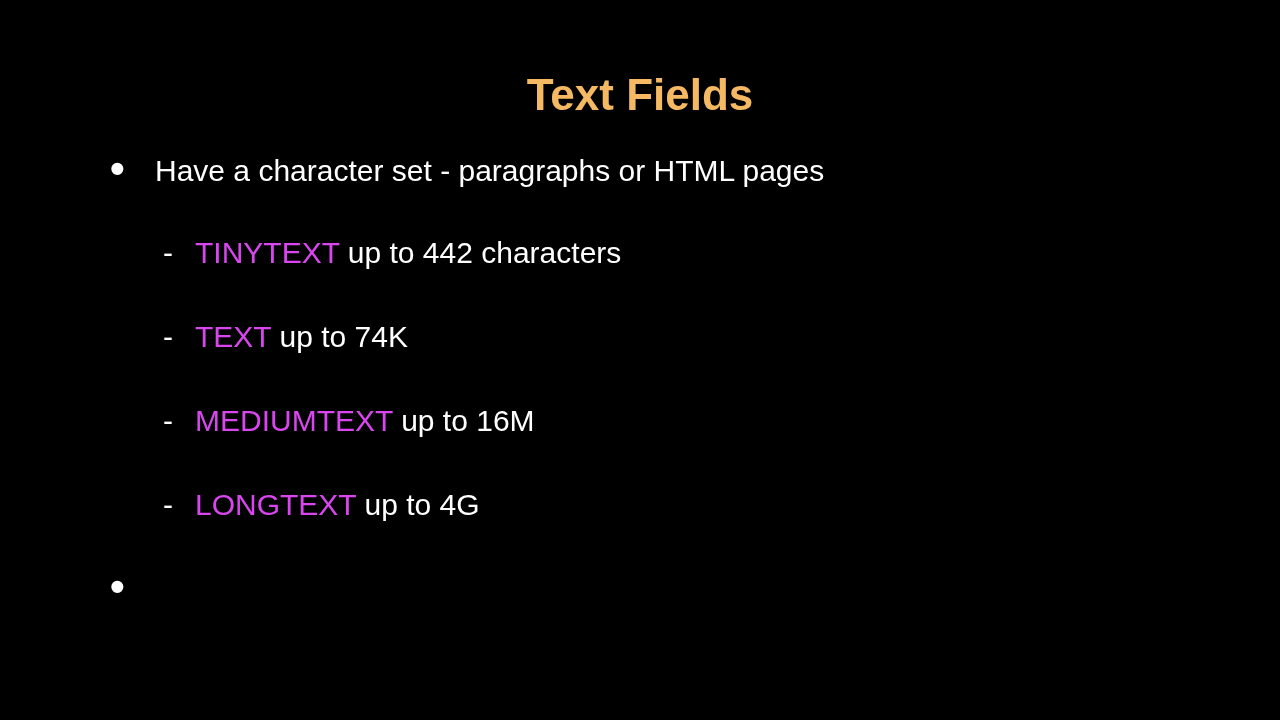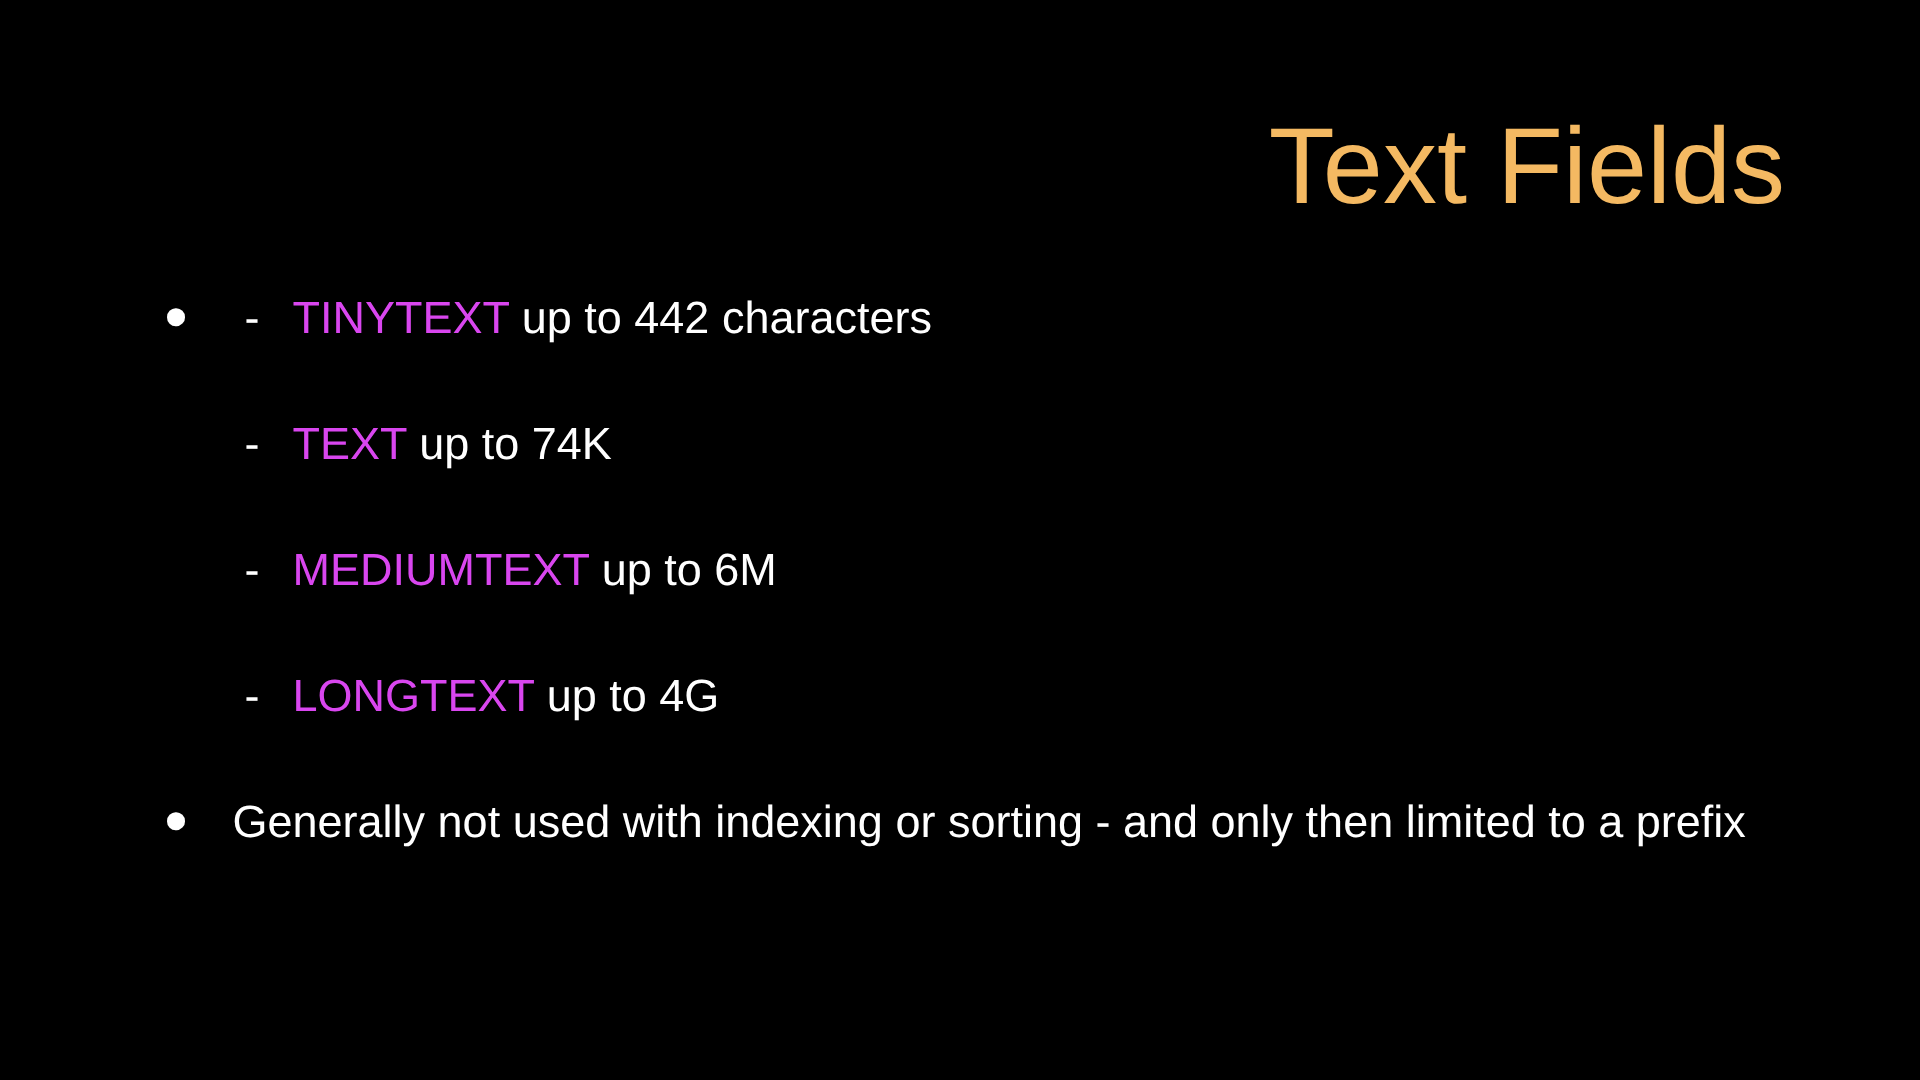--- a/index.html
+++ b/index.html
@@ -15,23 +15,23 @@
     overflow: hidden;
     position: relative;
   }
   .slide {
     width: 100%;
     height: 100%;
     padding: 70px 90px 40px 90px;
   }
   .title {
     color: #f4b962;
-    font-size: 72px;
-    font-weight: 400;
-    text-align: right;
+    font-size: 44px;
+    font-weight: 700;
+    text-align: center;
     margin-bottom: 30px;
   }
   .bullet-list {
     list-style: none;
     padding-left: 20px;
   }
   .bullet-item {
     position: relative;
     padding-left: 45px;
     color: #ffffff;
@@ -71,37 +71,37 @@
   }
 </style>
 </head>
 <body>
 
 <div class="slide">
   <h1 class="title">Text Fields</h1>
   <ul class="bullet-list">
     <li class="bullet-item">
       <span class="bullet-dot">•</span>
+      <span>Have a character set - paragraphs or HTML pages</span>
       <ul class="sub-list">
         <li class="sub-item">
           <span class="sub-dash">-</span>
           <span class="keyword">TINYTEXT</span><span> up to 442 characters</span>
         </li>
         <li class="sub-item">
           <span class="sub-dash">-</span>
           <span class="keyword">TEXT</span><span> up to 74K</span>
         </li>
         <li class="sub-item">
           <span class="sub-dash">-</span>
-          <span class="keyword">MEDIUMTEXT</span><span> up to 6M</span>
+          <span class="keyword">MEDIUMTEXT</span><span> up to 16M</span>
         </li>
         <li class="sub-item">
           <span class="sub-dash">-</span>
           <span class="keyword">LONGTEXT</span><span> up to 4G</span>
         </li>
       </ul>
     </li>
     <li class="bullet-item">
       <span class="bullet-dot">•</span>
-      <span>Generally not used with indexing or sorting - and only then limited to a prefix</span>
     </li>
   </ul>
 </div>
 
 </body></html>

